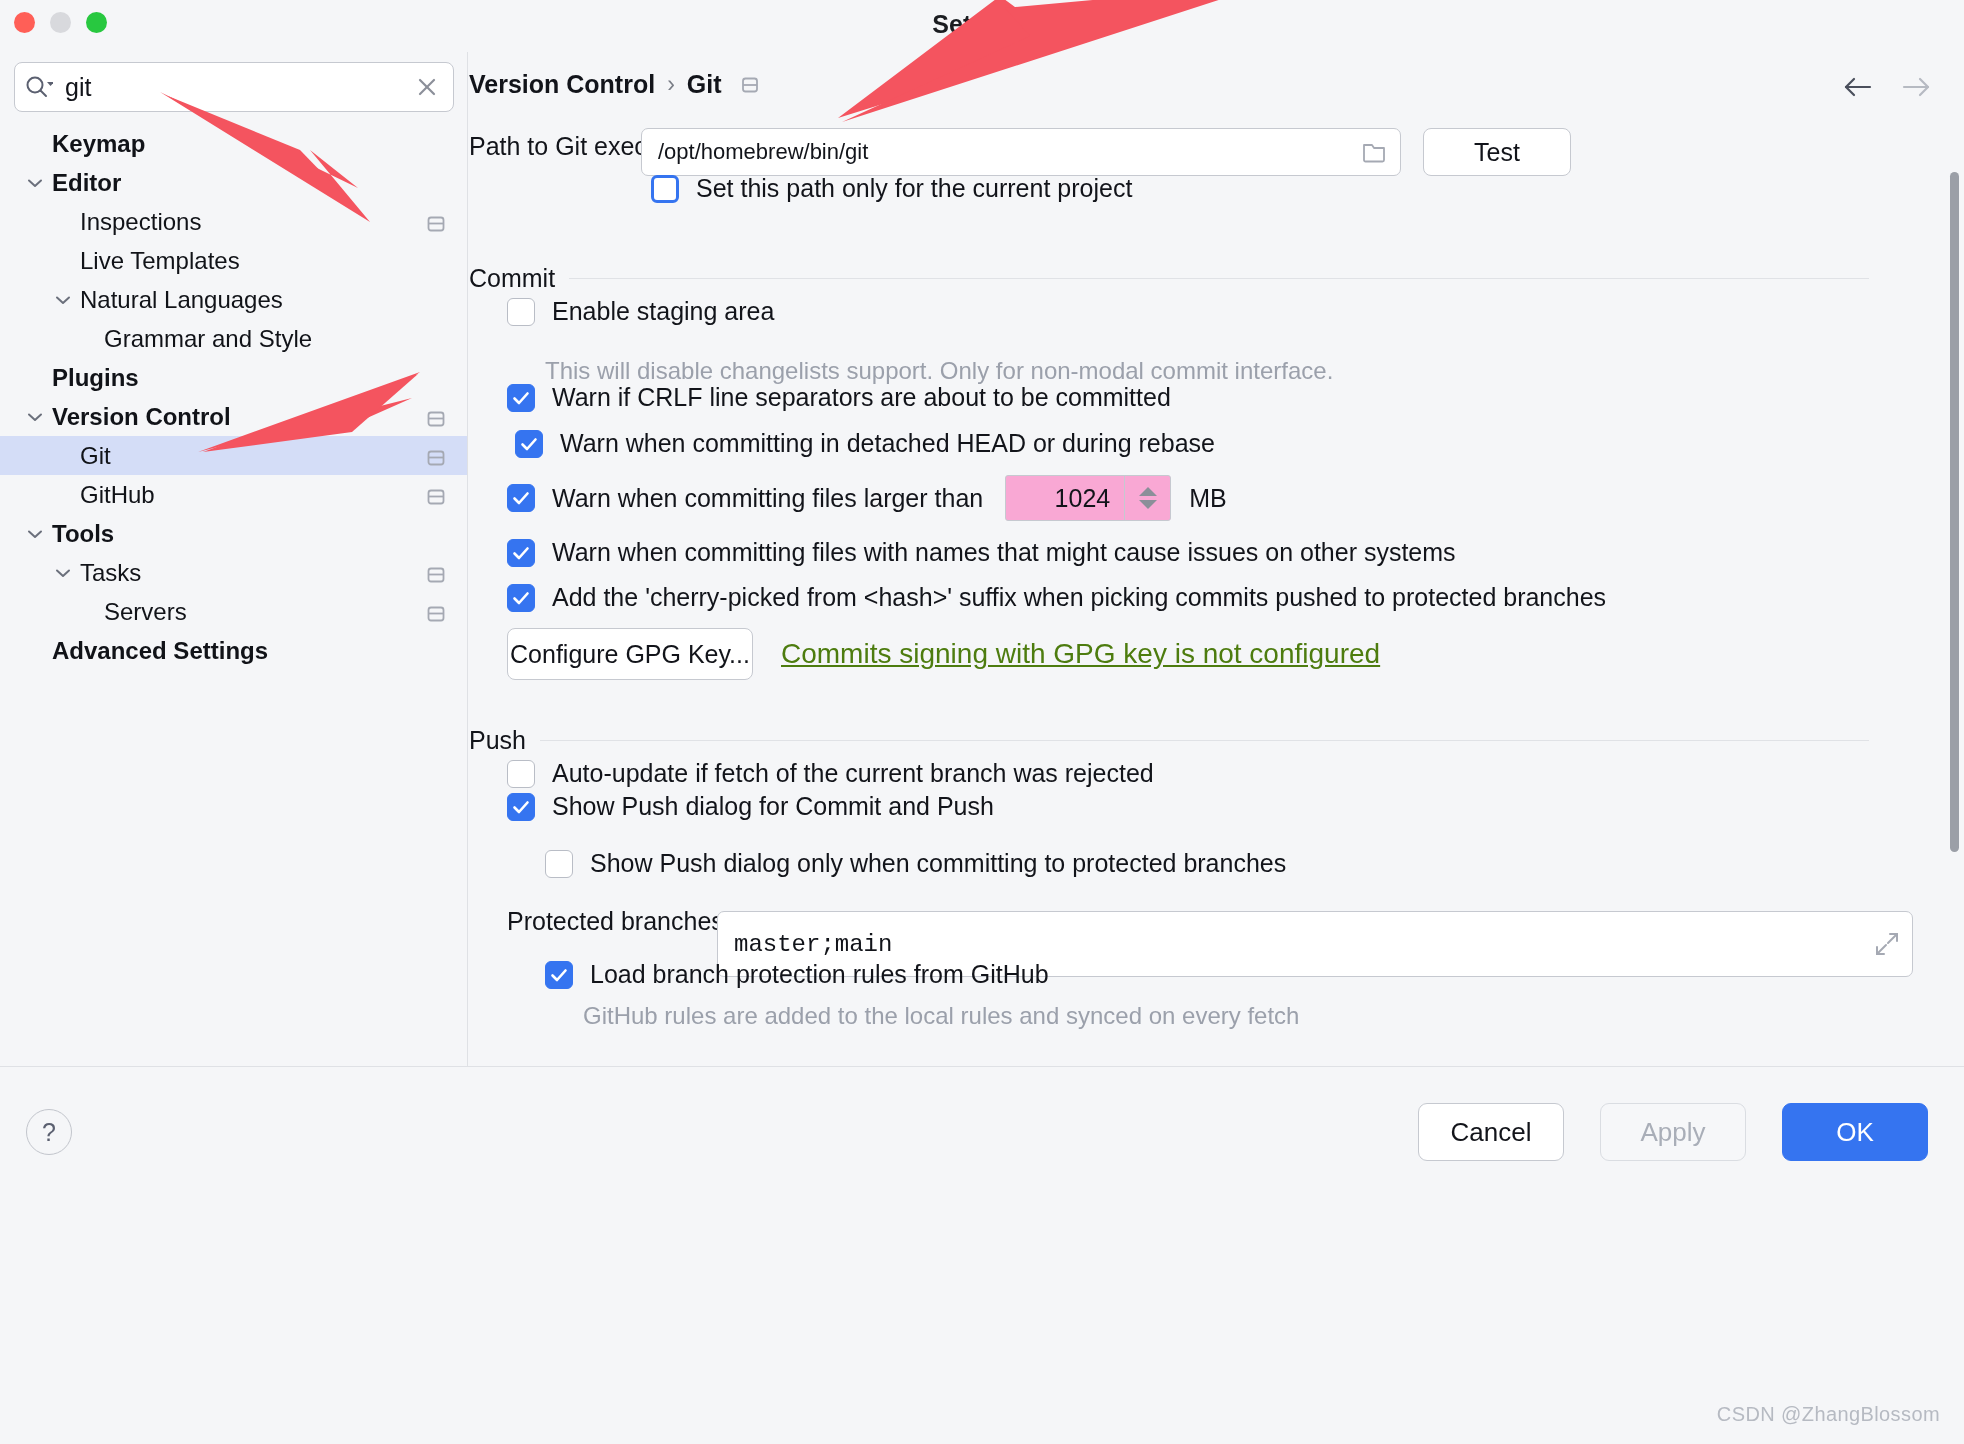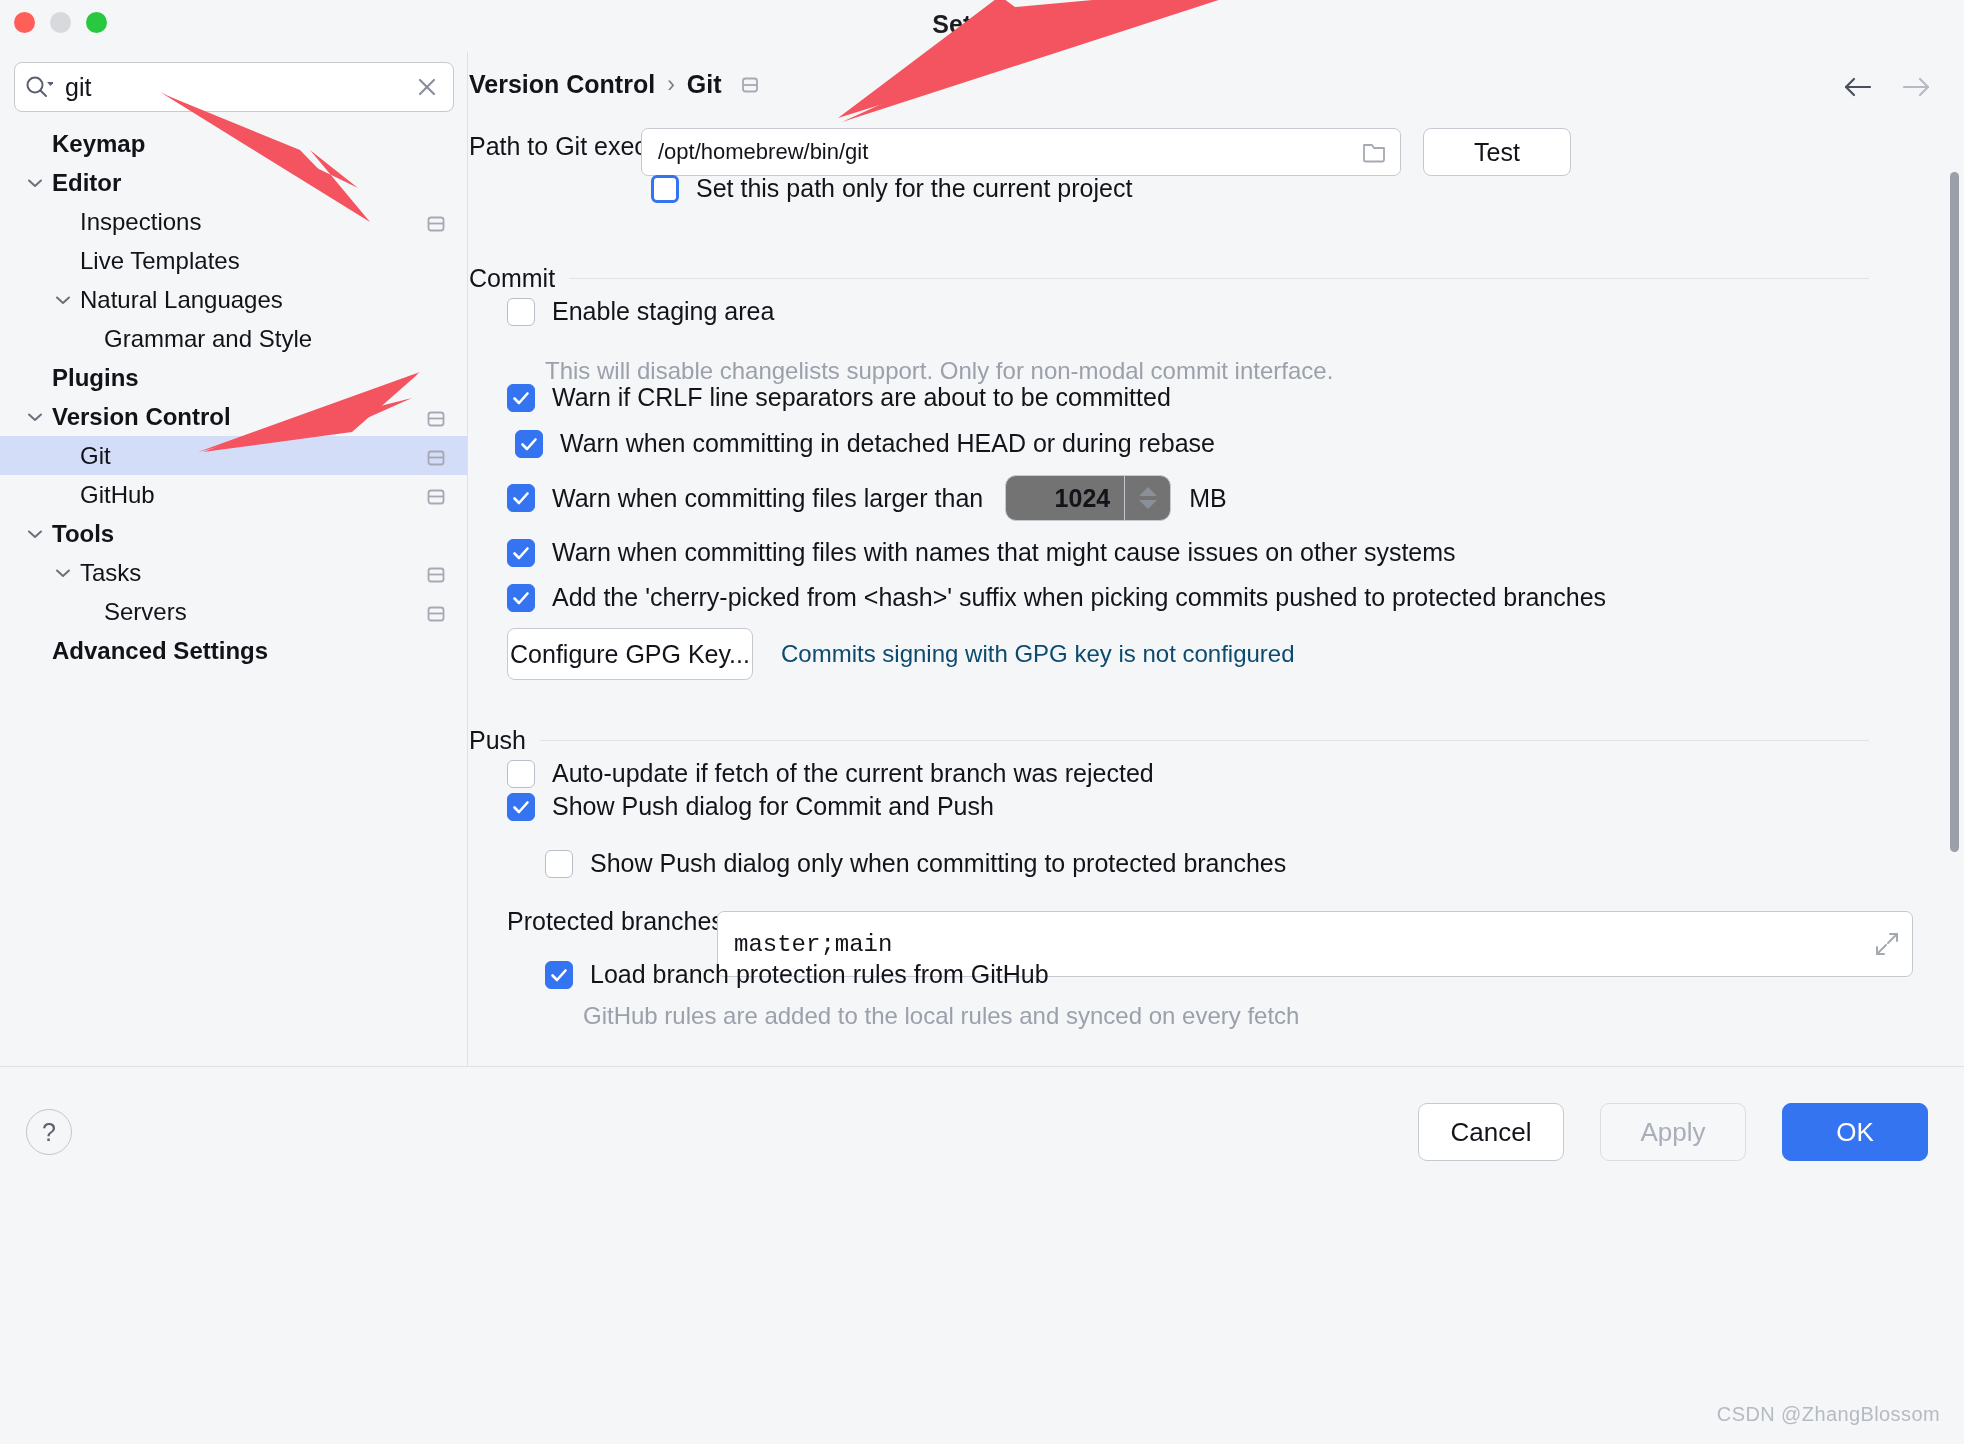--- a/index.html
+++ b/index.html
@@ -105,21 +105,21 @@
   }
   #breadcrumb .sep { color: #7a7e87; font-weight: normal; font-size: 23px; }
   #nav-arrows {
     position: absolute; right: 32px; top: 22px;
     display: flex; align-items: center; gap: 26px;
   }
   .nav-arrow { width: 32px; height: 26px; cursor: pointer; }
 
   .row { position: absolute; display: flex; align-items: center; }
   .lbl { font-size: 25px; color: #12141a; white-space: nowrap; }
-  .lbl-dim { font-size: 24px; color: #0c4a6e; white-space: nowrap; }
+  .lbl-dim { font-size: 28px; color: #4d7c0f; white-space: nowrap; text-decoration: underline; }
 
   .textfield {
     background: #ffffff;
     border: 1px solid #c6c9d0;
     border-radius: 7px;
     display: flex; align-items: center;
     padding: 0 12px 0 16px;
   }
   .textfield input {
     flex: 1 1 auto;
@@ -163,26 +163,25 @@
     position: absolute;
     display: flex; align-items: center; gap: 14px;
     width: 1400px;
   }
   .section-head .title { font-size: 25px; color: #12141a; white-space: nowrap; }
   .section-head .rule { flex: 1 1 auto; height: 1px; background: #e0e2e6; }
 
   
   .spinner {
     display: flex; align-items: stretch;
-    background: #737373;
+    background: #f9a8d4;
     border: 1px solid #c6c9d0;
-    border-radius: 11px;
+    border-radius: 3px;
     height: 46px;
     overflow: hidden;
-    font-weight: bold;
   }
   .spinner .val {
     width: 118px;
     display: flex; align-items: center; justify-content: flex-end;
     padding-right: 14px;
     font-size: 25px; color: #12141a;
   }
   .spinner .stepper {
     width: 46px;
     border-left: 1px solid #c6c9d0;

